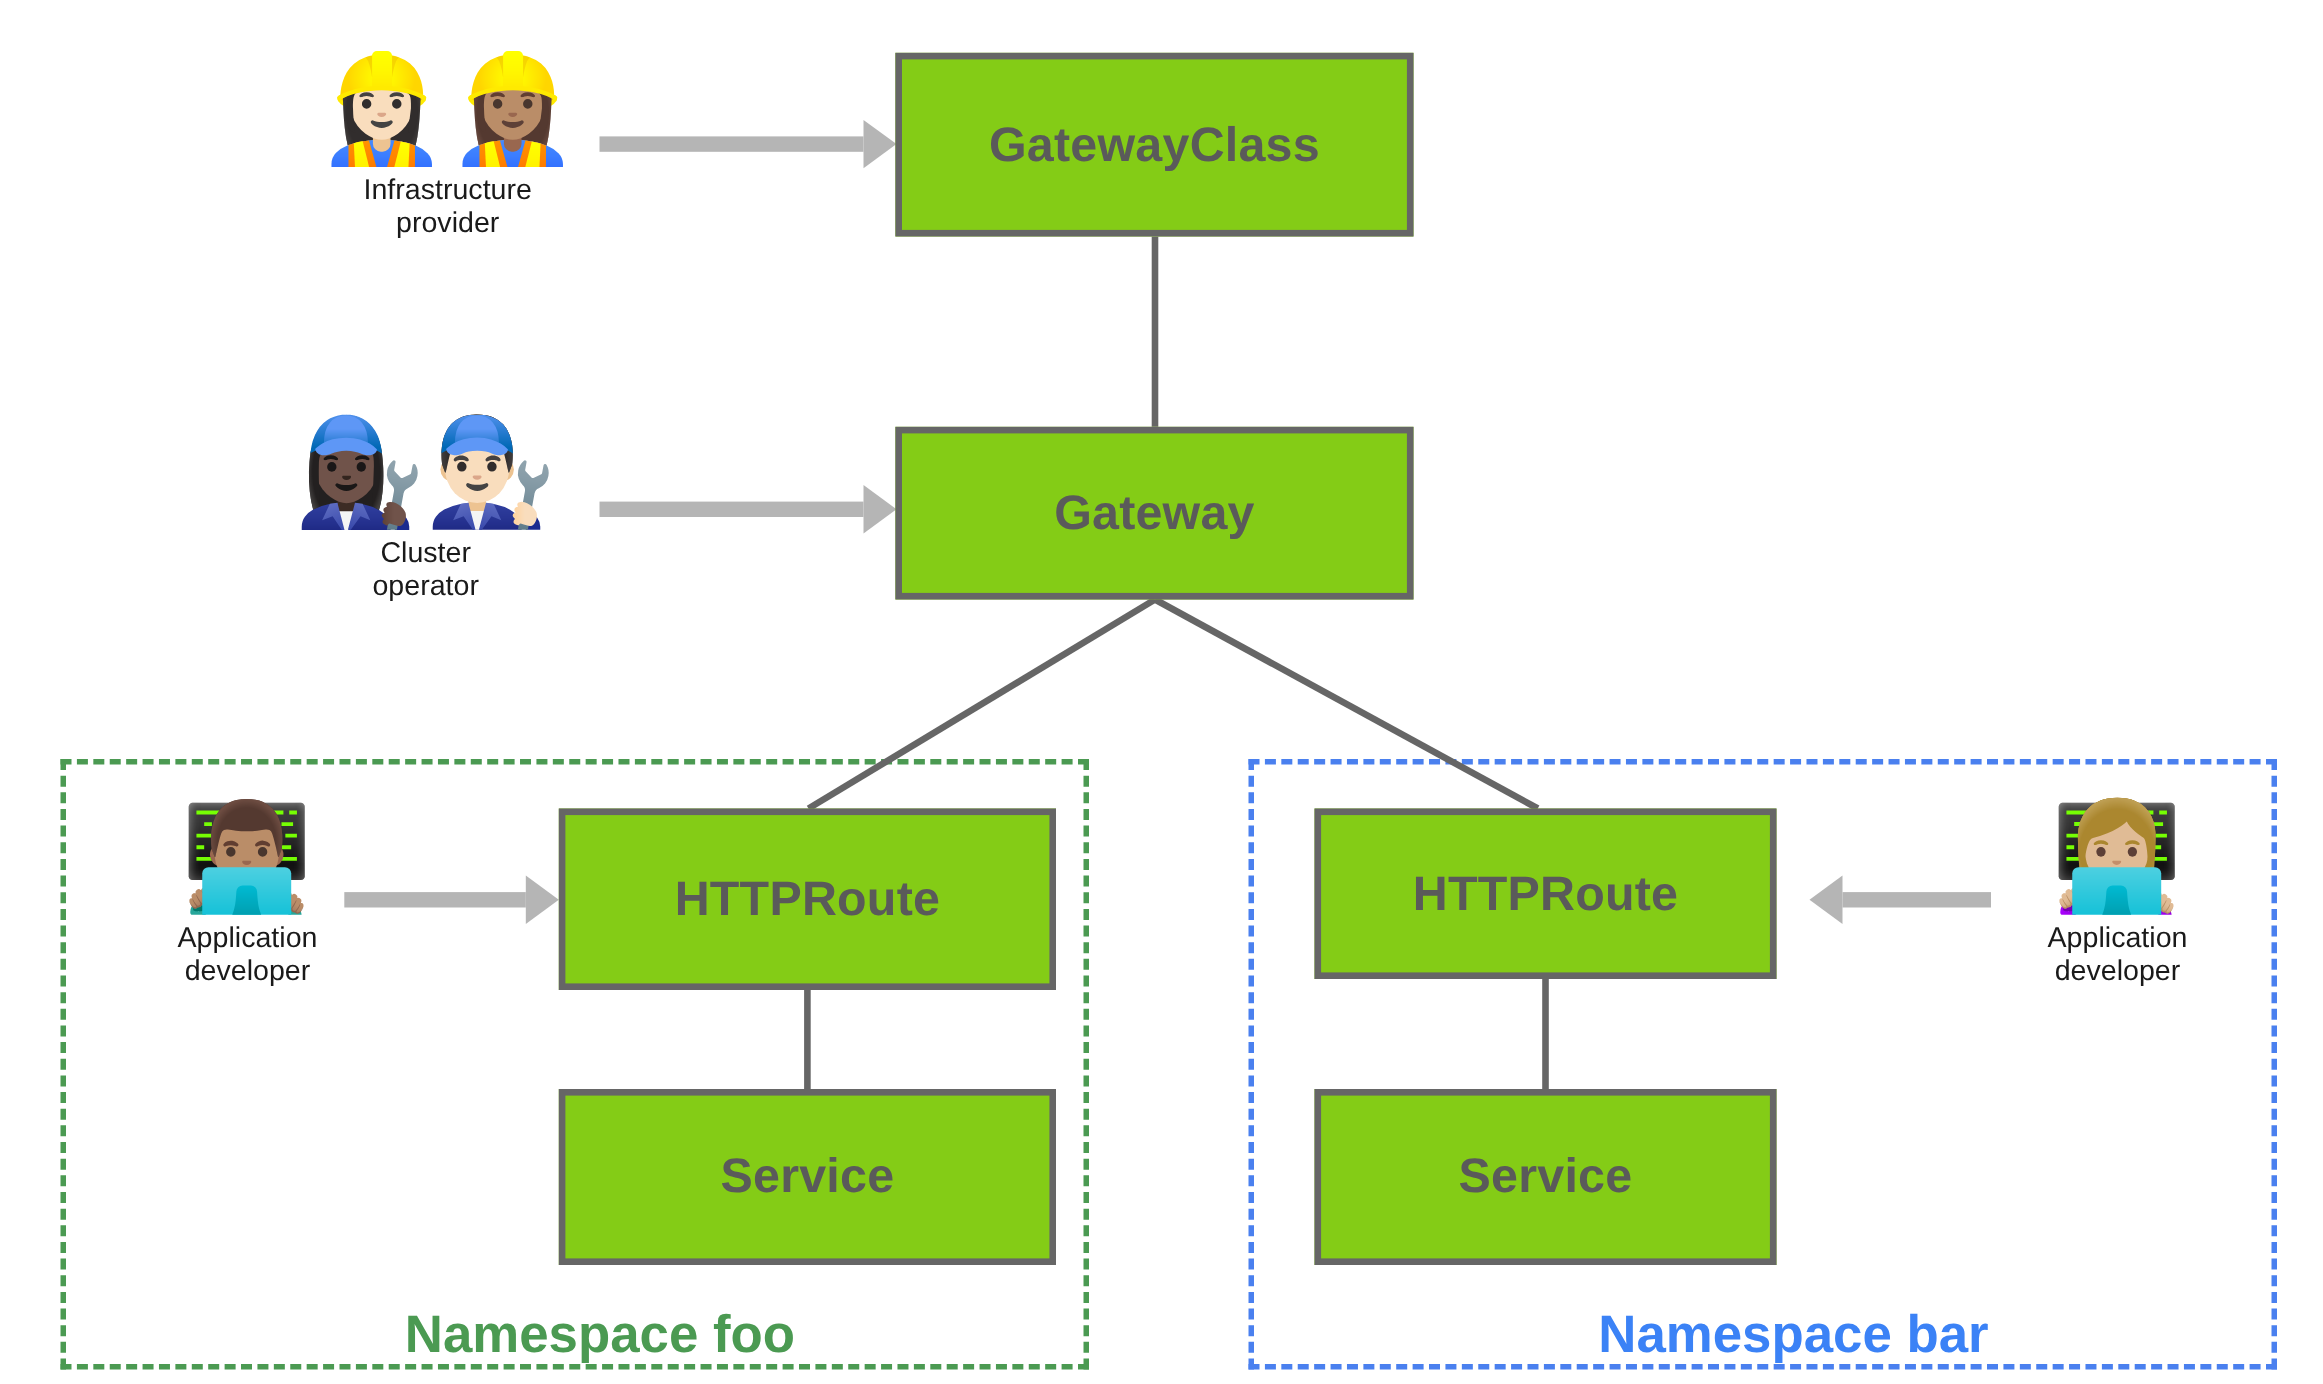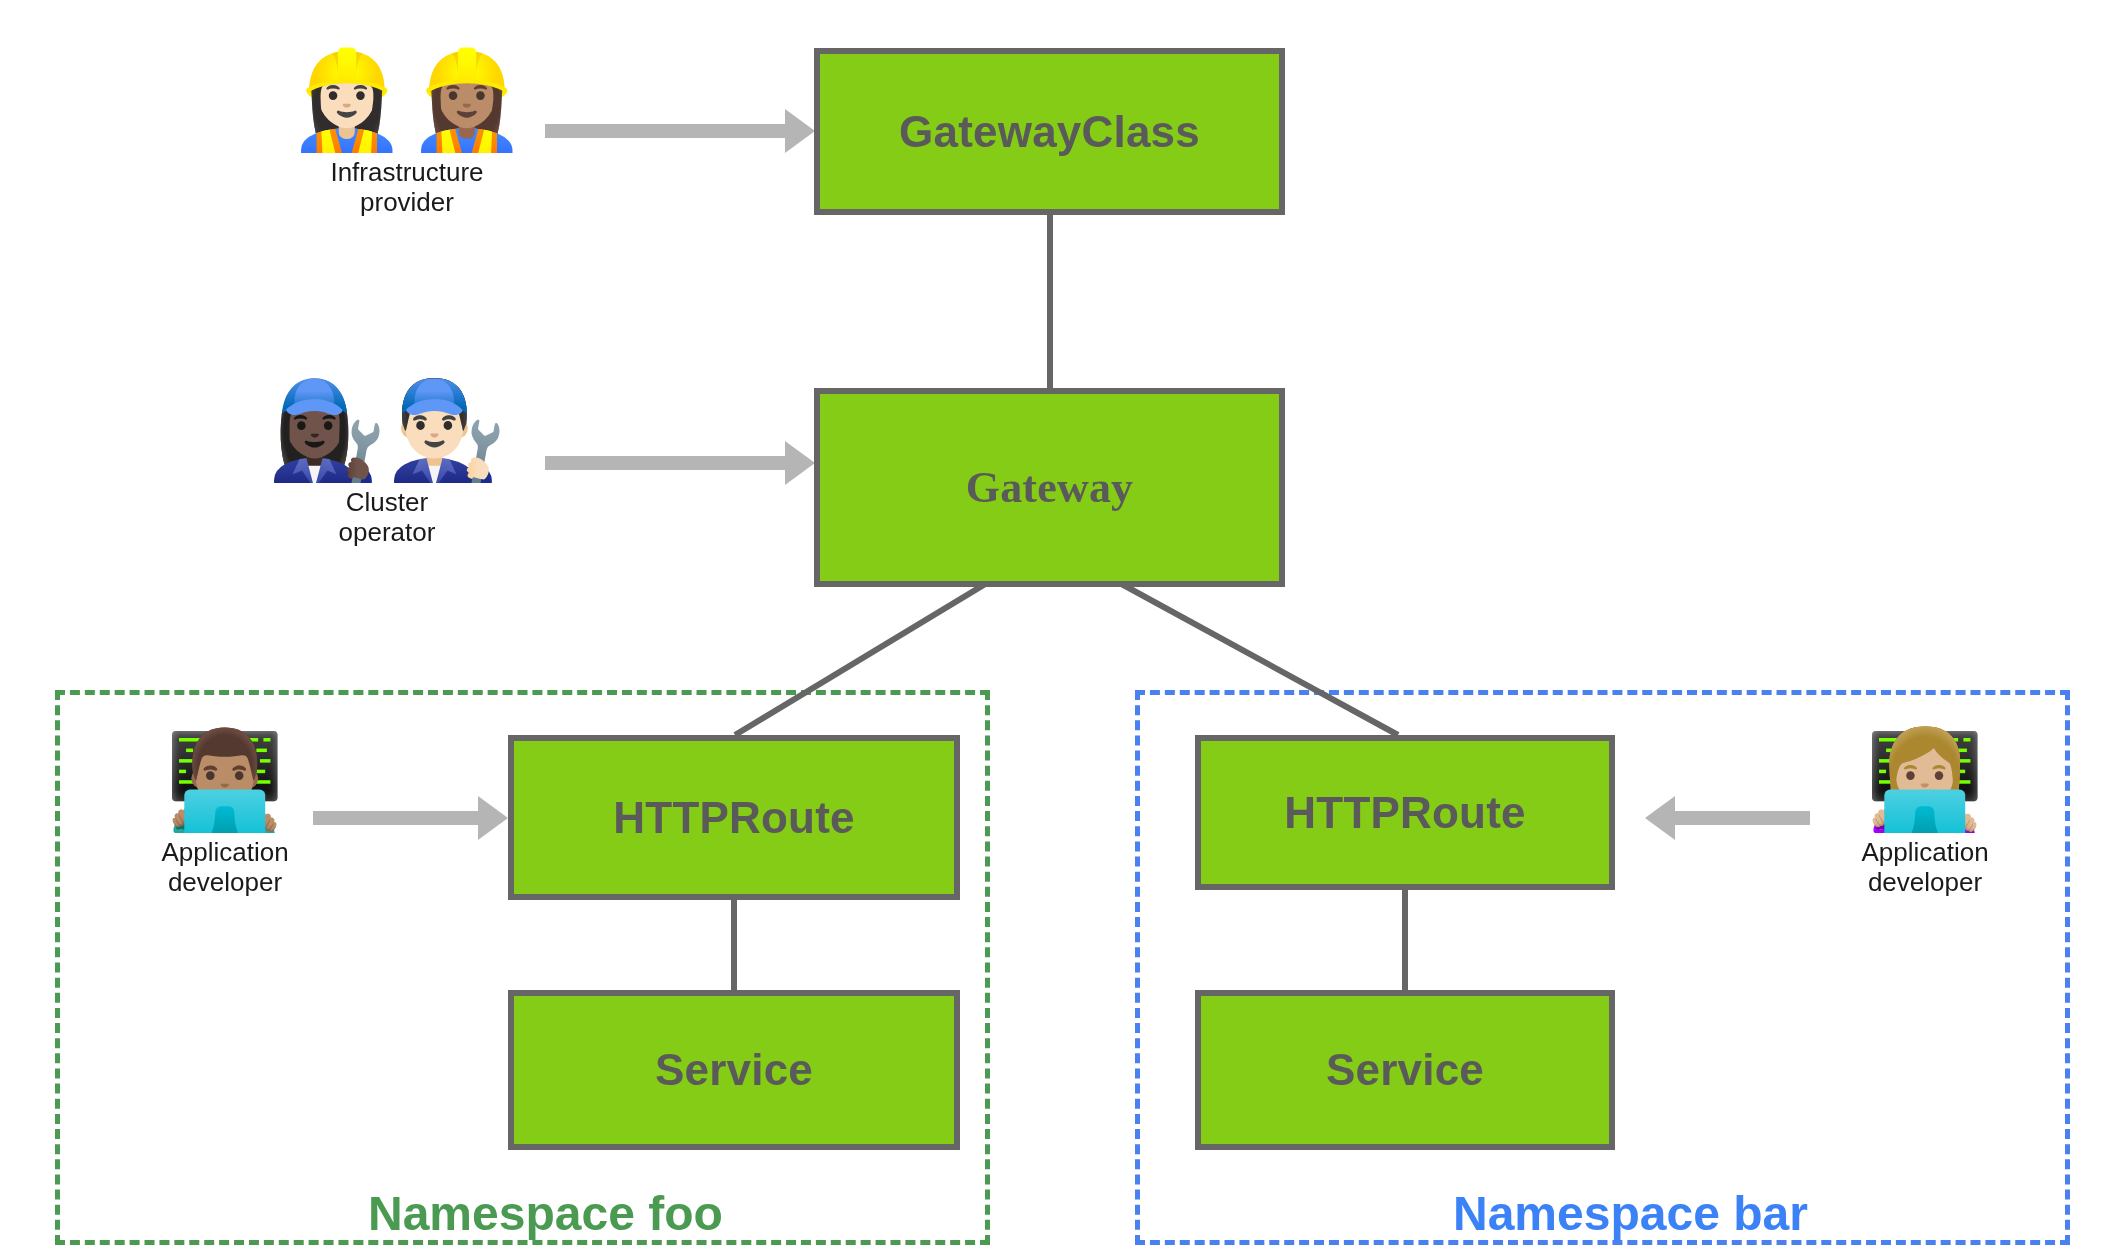--- a/index.html
+++ b/index.html
@@ -33,21 +33,21 @@
   .res-box .res-label {
     font-size: 44px;
     font-weight: bold;
     color: #5a5a5a;
     letter-spacing: 0.2px;
     line-height: 1;
     white-space: nowrap;
   }
 
   #box-gatewayclass { left: 814px;  top: 48px;  width: 471px; height: 167px; }
-  #box-gateway      { left: 814px;  top: 388px; width: 471px; height: 199px; font-family: Liberation Serif, serif; }
+  #box-gateway      { left: 814px;  top: 388px; width: 471px; height: 157px; }
   #box-httproute-foo{ left: 508px;  top: 735px; width: 452px; height: 165px; }
   #box-service-foo  { left: 508px;  top: 990px; width: 452px; height: 160px; }
   #box-httproute-bar{ left: 1195px; top: 735px; width: 420px; height: 155px; }
   #box-service-bar  { left: 1195px; top: 990px; width: 420px; height: 160px; }
 
   
   .ns-box {
     position: absolute;
     box-sizing: border-box;
     border-width: 5px;

